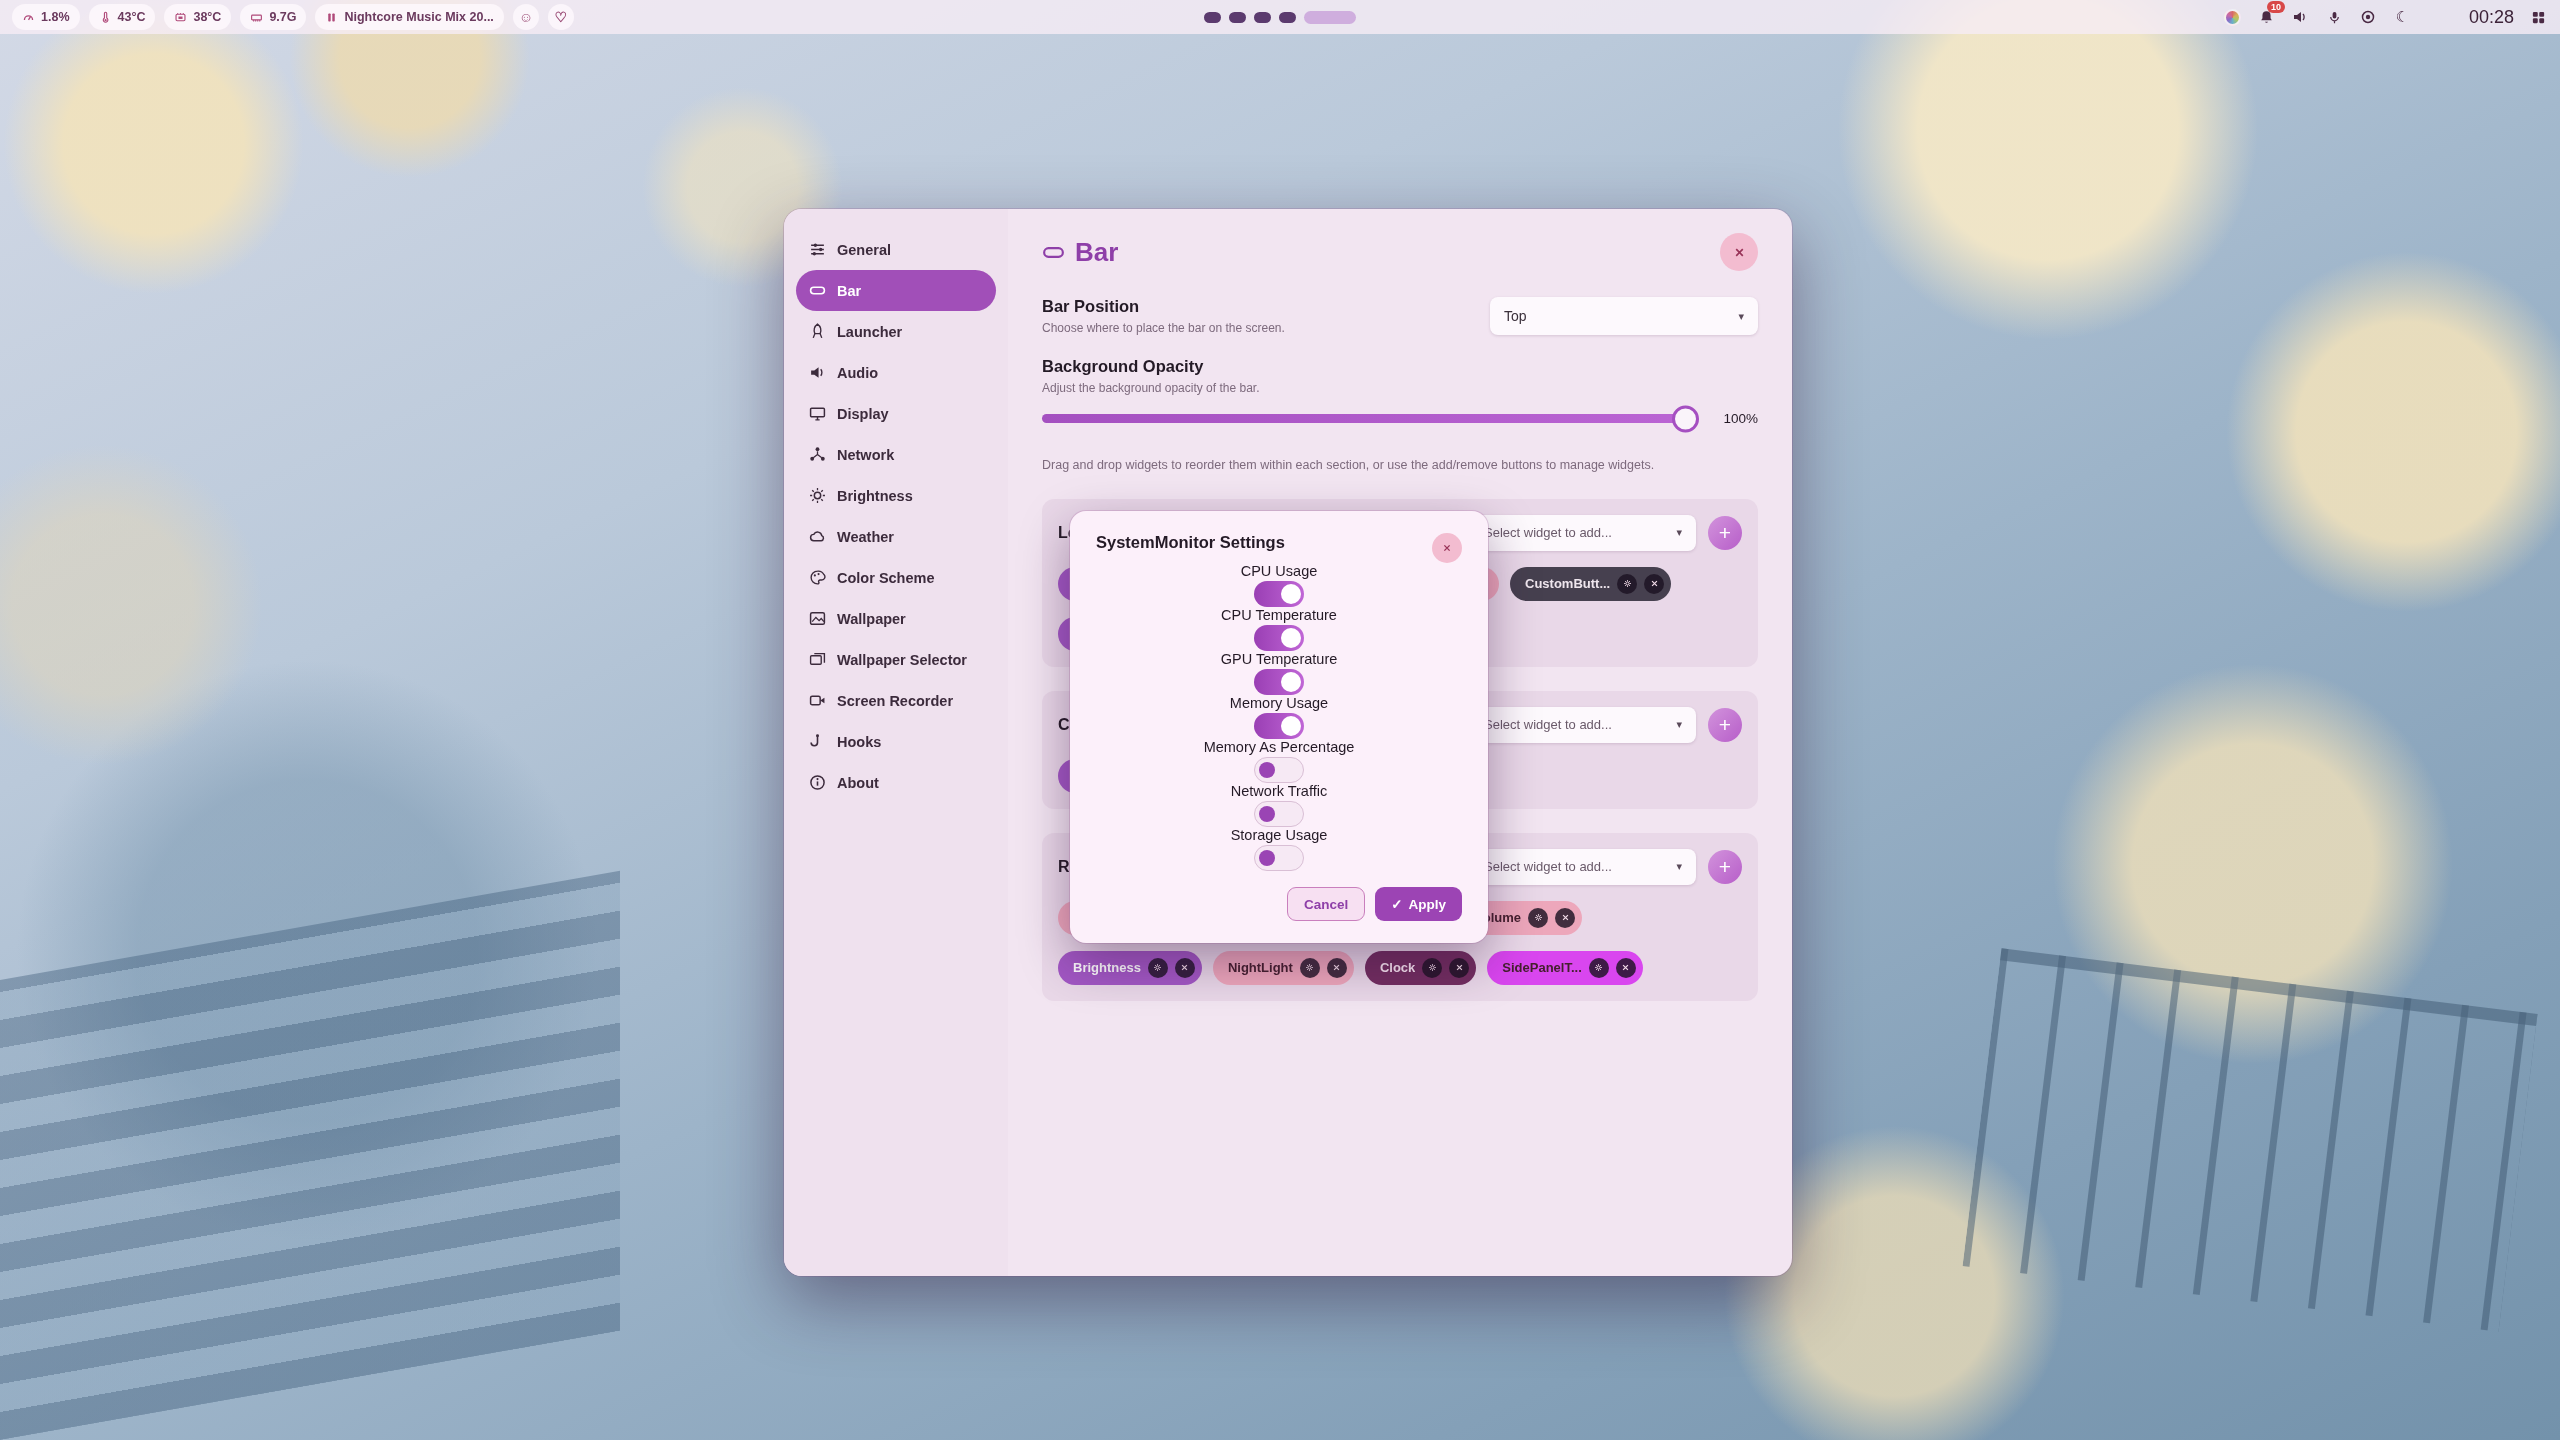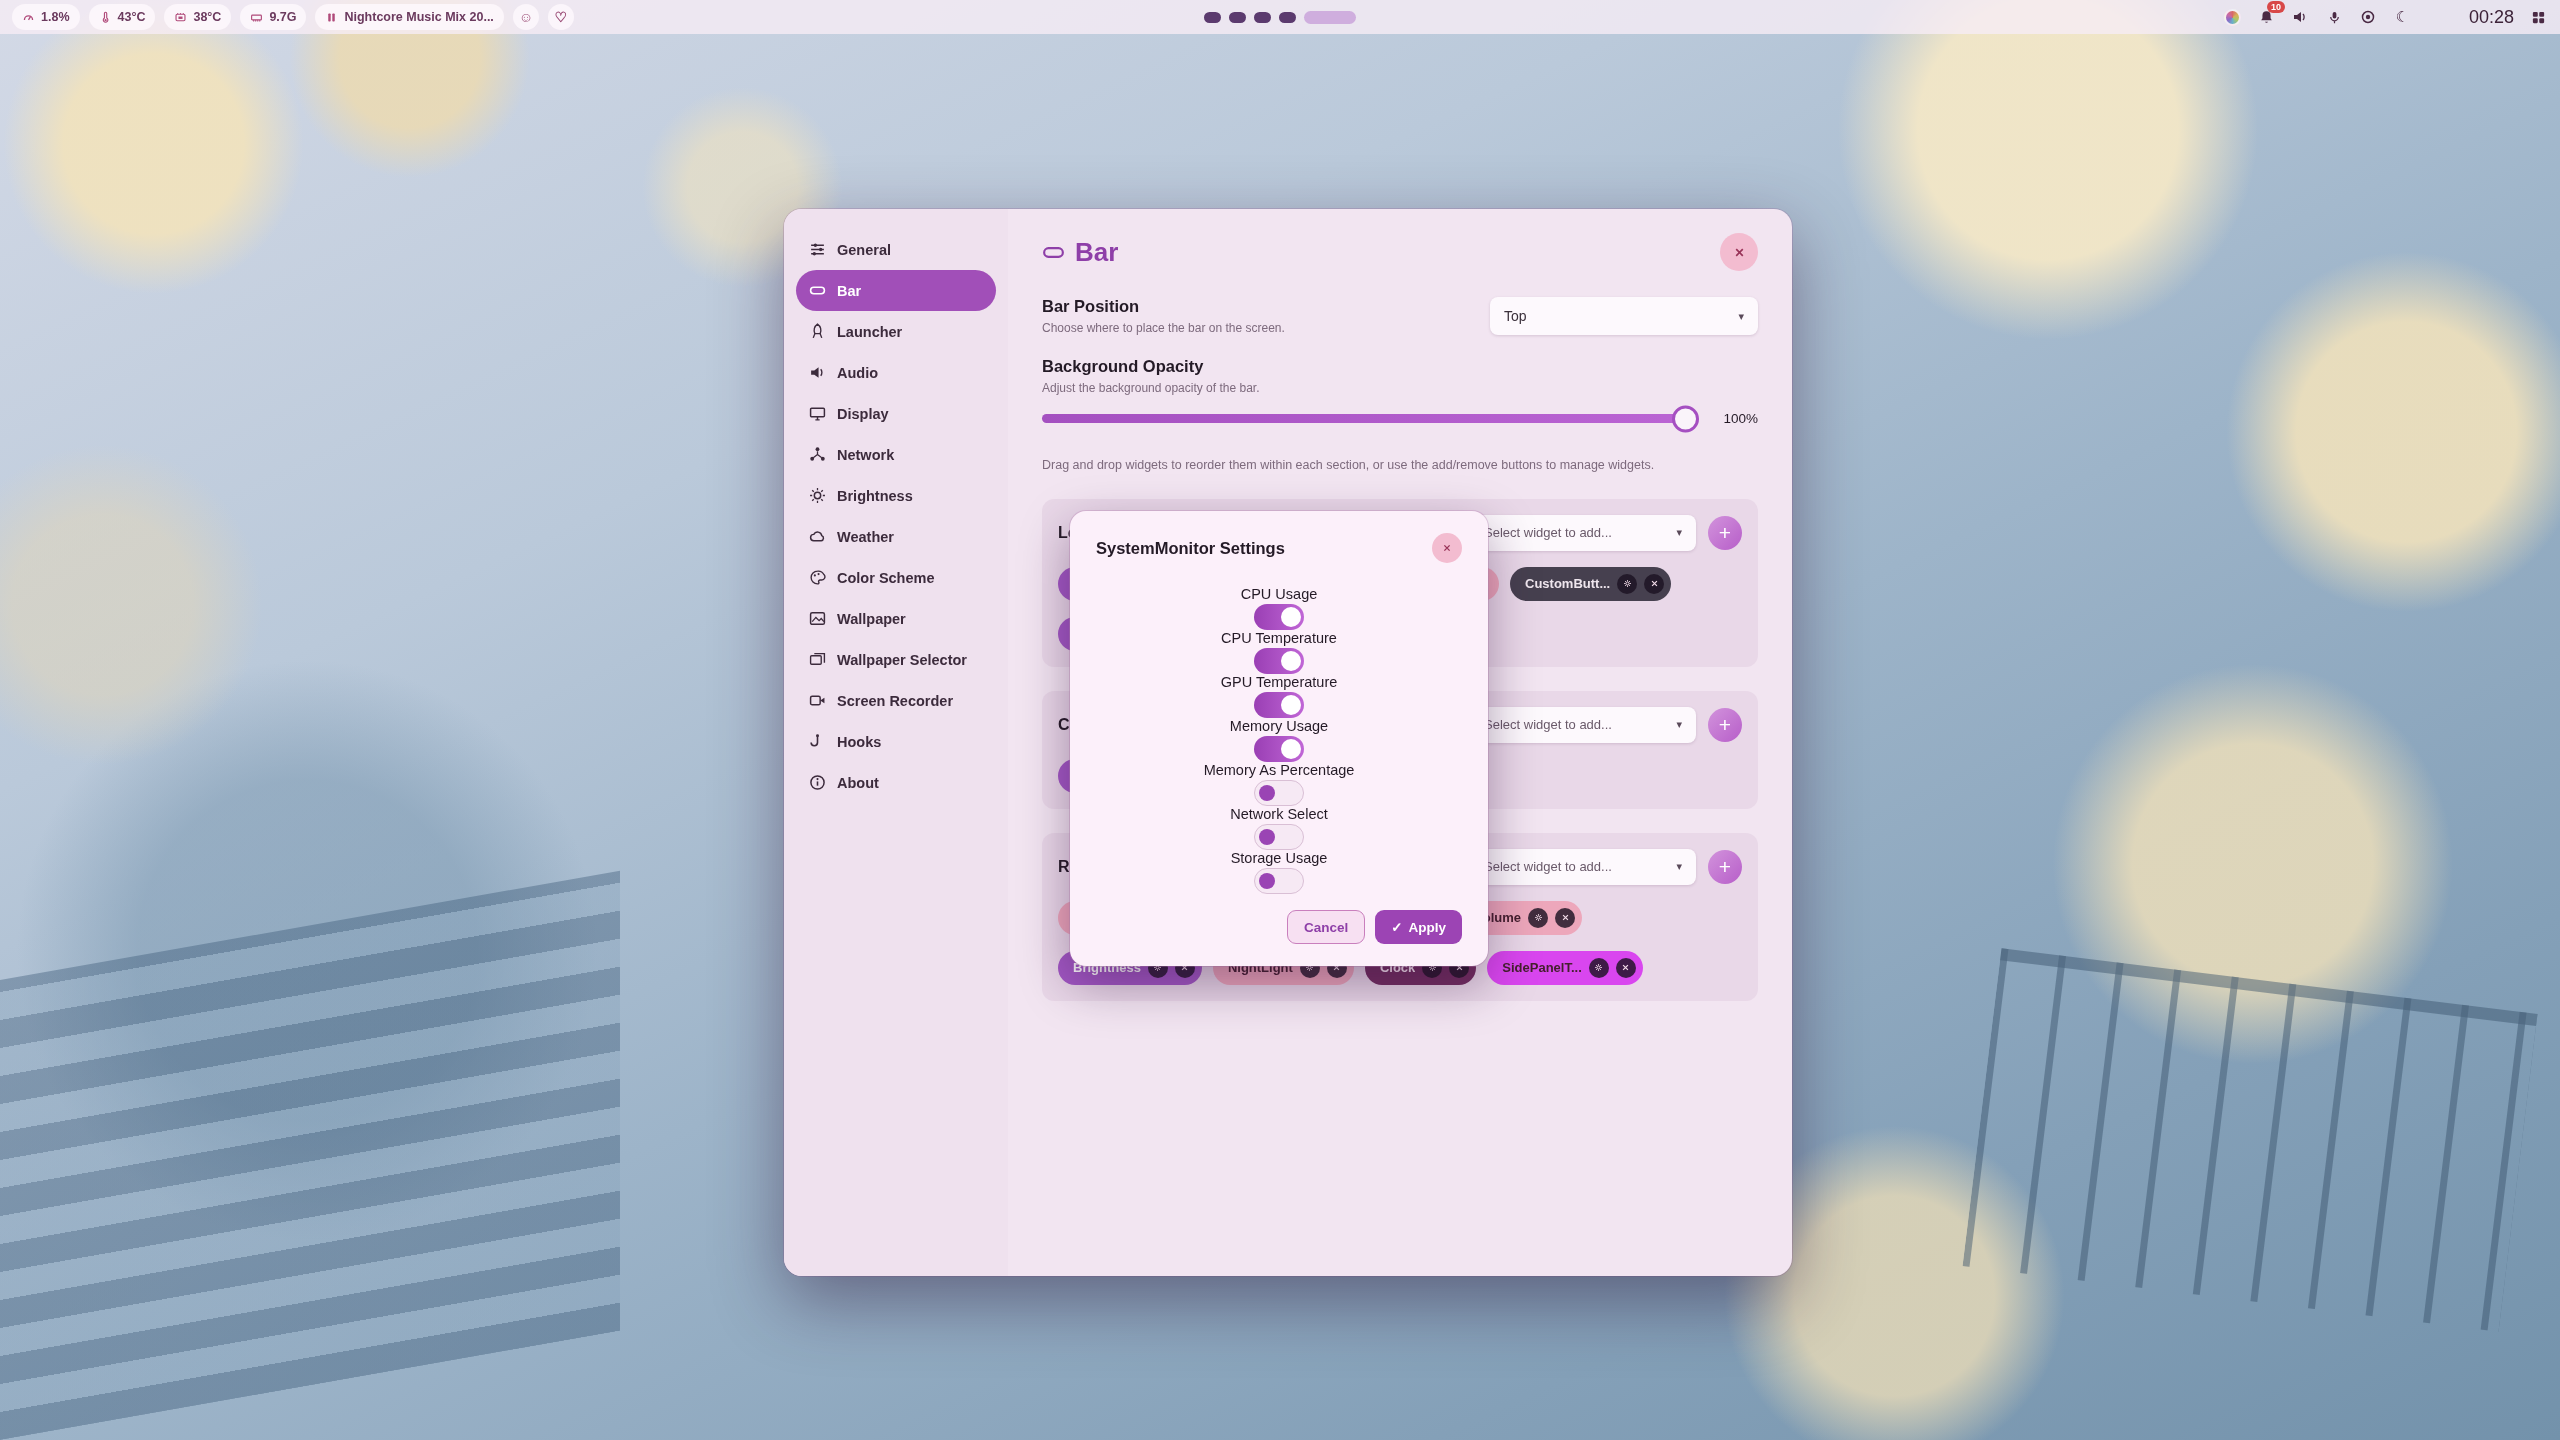--- a/index.html
+++ b/index.html
@@ -105,21 +105,21 @@
   .chip.pink   { background:#eda7bb; color:#45202e; }
   .chip.purple { background:#a258c4; color:#fff; }
   .chip.dark   { background:#46404f; color:#efe6ee; }
   .chip.plum   { background:#722e60; color:#fbe8f4; }
   .chip.light  { background:#d946ef; color:#45202e; }
 
   
   .sysmon-modal { position:absolute; left:1070px; top:511px; width:418px; z-index:50;
     background:#fcf0fa; border-radius:16px; padding:22px 26px;
     box-shadow:0 18px 50px rgba(50,15,60,.4), 0 0 0 1px rgba(200,150,195,.4); }
-  .modal-header { display:flex; justify-content:space-between; align-items:center; margin-bottom:23px; }
+  .modal-header { display:flex; justify-content:space-between; align-items:flex-start; margin-bottom:0; }
   .modal-title { font-size:16.5px; font-weight:bold; color:#241a26; }
   .toggle-row { display:flex; justify-content:space-between; align-items:center; height:44px;flex-direction:column; }
   .toggle-label { font-size:14.5px; color:#241a26; }
   .toggle { width:50px; height:26px; border-radius:13px; position:relative; cursor:pointer; flex:none; }
   .toggle.on  { background:linear-gradient(90deg,#9a3fb4,#c066d6); }
   .toggle.on .knob  { position:absolute; right:3px; top:3px; width:20px; height:20px; border-radius:50%; background:#fff; }
   .toggle.off { background:#f6e9f4; border:1.5px solid #d9bfd5; }
   .toggle.off .knob { position:absolute; left:4px; top:3.5px; width:16px; height:16px; border-radius:50%; background:#9a44b4; }
   .modal-buttons { display:flex; justify-content:flex-end; gap:10px; margin-top:16px; }
   .btn { height:34px; border-radius:9px; display:flex; align-items:center; justify-content:center;
@@ -701,21 +701,21 @@
           <div class="knob"></div>
         </div>
       </div>
       <div class="toggle-row">
         <span class="toggle-label">Memory As Percentage</span>
      <div class="toggle off">
           <div class="knob"></div>
         </div>
       </div>
       <div class="toggle-row">
-        <span class="toggle-label">Network Select</span>
+        <span class="toggle-label">Network Traffic</span>
      <div class="toggle off">
           <div class="knob"></div>
         </div>
       </div>
       <div class="toggle-row">
         <span class="toggle-label">Storage Usage</span>
      <div class="toggle off">
           <div class="knob"></div>
         </div>
       </div>

